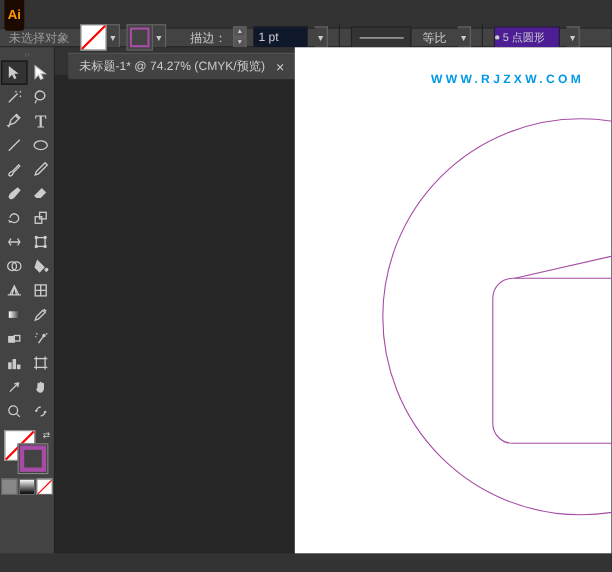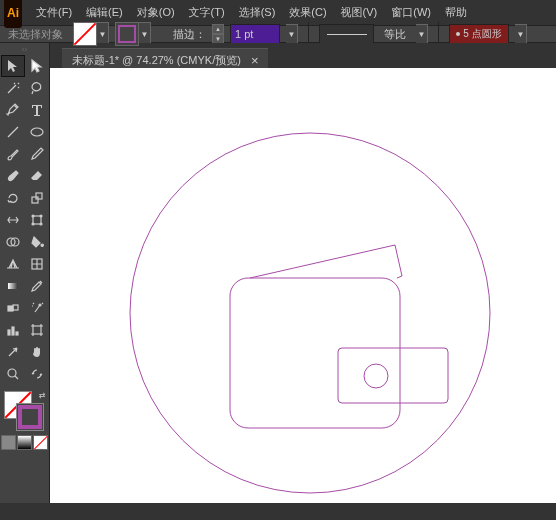--- a/index.html
+++ b/index.html
@@ -11,27 +11,27 @@
 .optbar{height:18px;background:#434343;display:flex;align-items:center;padding:0 8px;color:#ccc;gap:6px;border-top:1px solid #222;border-bottom:1px solid #222}
 .sel-label{color:#999;font-size:11px;margin-right:4px}
 .swatch{width:24px;height:24px;border:1px solid #666;position:relative}
 .swatch.nofill{background:#fff}
 .swatch.nofill::after{content:"";position:absolute;width:30px;height:2px;background:red;top:10px;left:-4px;transform:rotate(-45deg)}
 .swatch.stroke{background:#434343;display:flex;align-items:center;justify-content:center}
 .swatch.stroke::before{content:"";width:14px;height:14px;border:2px solid #a64ca6;background:#434343}
 .dd-arrow{width:12px;height:24px;background:#434343;display:flex;align-items:center;justify-content:center;color:#ccc;font-size:8px;border:1px solid #666;border-left:none}
 .stroke-label{color:#ccc;margin-left:16px}
 .divider-v{width:1px;height:24px;background:#222;margin:0 4px}
-.pt-input{width:50px;height:20px;background:#4c1d95;border:1px solid #222;color:#ccc;padding:0 4px;display:flex;align-items:center}
+.pt-input{width:50px;height:20px;background:#0f172a;border:1px solid #222;color:#ccc;padding:0 4px;display:flex;align-items:center}
 .stepper{display:flex;flex-direction:column;width:12px;height:20px}
 .stepper div{flex:1;background:#555;border:1px solid #666;font-size:6px;color:#ccc;display:flex;align-items:center;justify-content:center;cursor:pointer}
 .line-preview{width:55px;height:20px;background:#333;border:1px solid #222;display:flex;align-items:center;justify-content:center}
 .line-preview::before{content:"";width:40px;height:1px;background:#ccc}
 .scale-label{color:#ccc;margin:0 4px}
-.brush-box{width:60px;height:20px;background:#7f1d1d;border:1px solid #222;display:flex;align-items:center;justify-content:center;gap:3px}
+.brush-box{width:60px;height:20px;background:#4c1d95;border:1px solid #222;display:flex;align-items:center;gap:3px}
 .brush-dot{width:4px;height:4px;background:#ccc;border-radius:50%}
 .brush-txt{color:#ccc;font-size:10px}
 .main{display:flex;height:460px}
 .tools{width:50px;background:#434343;border-right:1px solid #222;display:flex;flex-direction:column;align-items:center;padding-top:2px}
 .tool-handle{width:40px;height:8px;display:flex;align-items:center;justify-content:center;color:#666;font-size:8px;margin-bottom:2px}
 .tool-grid{display:grid;grid-template-columns:24px 24px;gap:0}
 .tool{width:24px;height:22px;display:flex;align-items:center;justify-content:center;color:#ccc;cursor:pointer;position:relative}
 .tool.active{background:#333;border:1px solid #111}
 .tool svg{width:16px;height:16px;fill:none;stroke:#ccc;stroke-width:1.2}
 .tool.filled svg{fill:#ccc;stroke:none}
@@ -40,47 +40,36 @@
 .sw-fill::after{content:"";position:absolute;width:36px;height:2px;background:red;top:12px;left:-5px;transform:rotate(-45deg)}
 .sw-stroke{position:absolute;top:12px;left:14px;width:28px;height:28px;background:#434343;border:1px solid #888;display:flex;align-items:center;justify-content:center}
 .sw-stroke::before{content:"";width:16px;height:16px;border:4px solid #a64ca6;background:#434343}
 .sw-mini{position:absolute;top:0;right:2px;font-size:8px;color:#ccc}
 .mode-row{display:flex;margin-top:4px;gap:1px}
 .mode{width:15px;height:15px;border:1px solid #666}
 .mode.c{background:#888}
 .mode.g{background:linear-gradient(#fff,#000)}
 .mode.n{background:#fff;position:relative;overflow:hidden}
 .mode.n::after{content:"";position:absolute;width:20px;height:1px;background:red;top:6px;left:-3px;transform:rotate(-45deg)}
-.workspace{flex:1;display:flex;flex-direction:column;background:#262626}
+.workspace{flex:1;display:flex;flex-direction:row;background:#262626}
 .tab-bar{height:25px;background:#333;display:flex;align-items:center;padding-left:12px}
 .tab{background:#434343;height:24px;display:flex;align-items:center;padding:0 10px;color:#ccc;gap:10px;border-top:1px solid #555;position:relative;top:4px}
 .tab-close{color:#ccc;cursor:pointer;font-size:13px}
 .canvas{flex:1;background:#fff;position:relative;overflow:hidden}
 .artwork{position:absolute;top:35px;left:50px}
 .artwork circle,.artwork rect,.artwork line{fill:none;stroke:#a64ca6;stroke-width:1}
 .watermark{position:absolute;top:25px;right:25px;text-align:center}
 .wm-cn{color:#0099e5;font-size:26px;font-weight:bold;letter-spacing:1px}
 .wm-en{color:#0099e5;font-size:11px;letter-spacing:3px;font-weight:bold;margin-top:-2px}
 </style>
 </head>
 <body>
 
 <div class="topbar">
   <div class="app-icon">Ai</div>
-  <div class="menu">
-    <span>文件(F)</span>
-    <span>编辑(E)</span>
-    <span>对象(O)</span>
-    <span>文字(T)</span>
-    <span>选择(S)</span>
-    <span>效果(C)</span>
-    <span>视图(V)</span>
-    <span>窗口(W)</span>
-    <span>帮助</span>
-  </div>
 </div>
 
 <div class="optbar">
   <span class="sel-label">未选择对象</span>
   <div style="display:flex">
     <div class="swatch nofill"></div>
     <div class="dd-arrow">▼</div>
   </div>
   <div style="display:flex">
     <div class="swatch stroke"></div>
@@ -302,16 +291,17 @@
       <svg class="artwork" width="420" height="420">
         <circle cx="210" cy="210" r="180"></circle>
         <rect x="130" y="175" width="170" height="150" rx="18"></rect>
         <rect x="238" y="245" width="110" height="55" rx="4"></rect>
         <circle cx="276" cy="273" r="12"></circle>
         <line x1="150" y1="175" x2="295" y2="142"></line>
         <line x1="295" y1="142" x2="302" y2="173"></line>
         <line x1="302" y1="173" x2="297" y2="175"></line>
       </svg>
       <div class="watermark">
+        <div class="wm-en">WWW.RJZXW.COM</div>
       </div>
     </div>
   </div>
 </div>
 
 </body></html>

